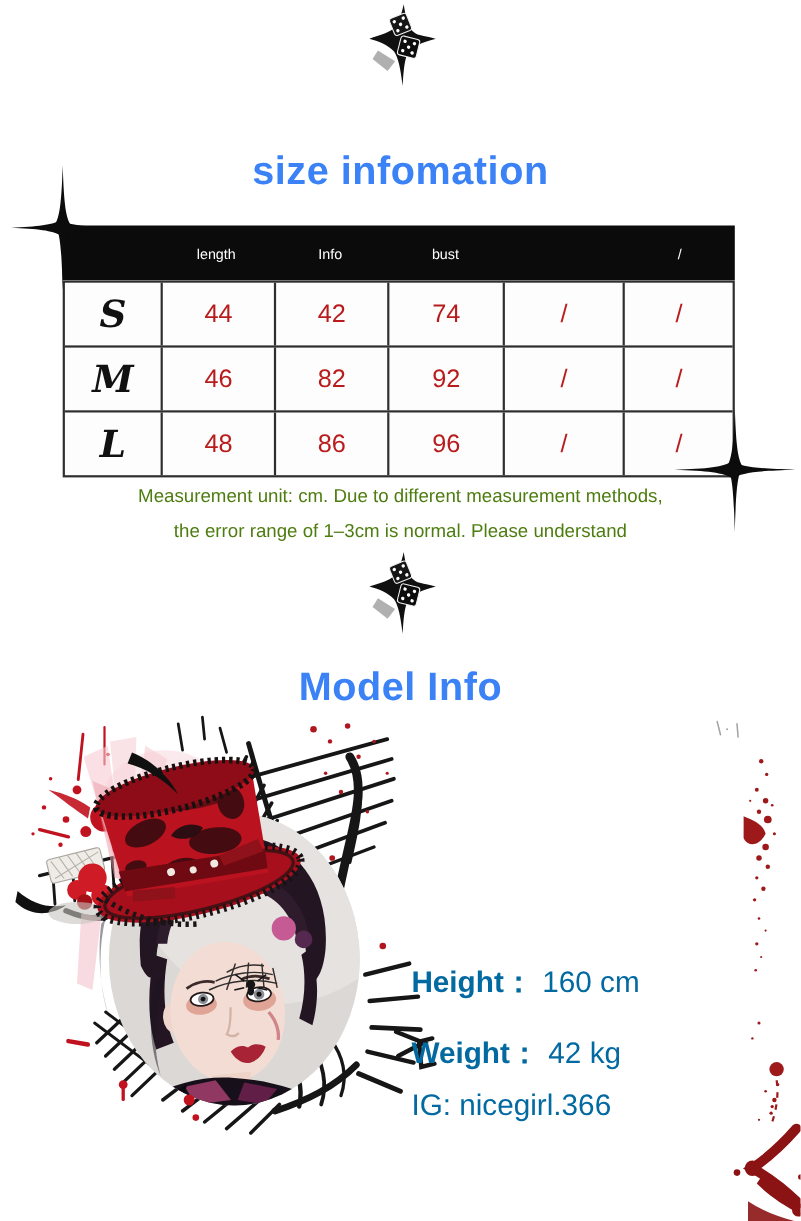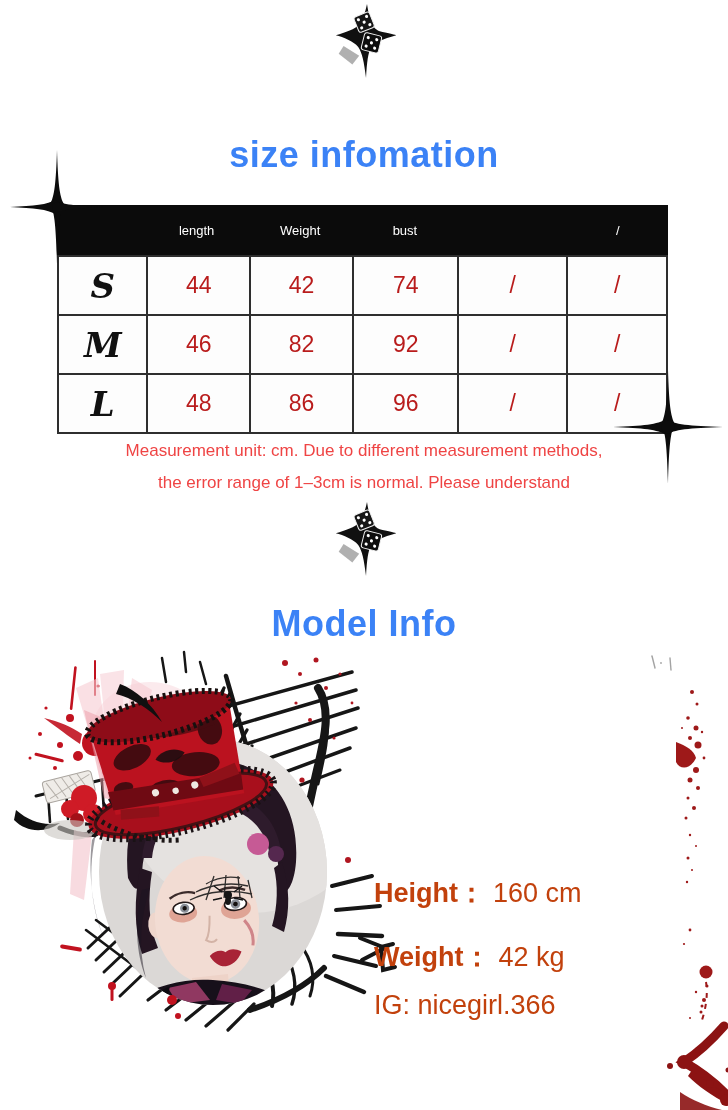--- a/index.html
+++ b/index.html
@@ -30,25 +30,25 @@
   .t-row{display:flex;height:57px;}
   .t-row + .t-row{border-top:2px solid #2e2e2e;}
   .t-cell{display:flex;align-items:center;justify-content:center;
     font-size:23px;color:#b91c1c;box-sizing:border-box;}
   .t-body .t-cell + .t-cell{border-left:2px solid #2e2e2e;}
   .c0{width:14.4%;} .c1{width:16.9%;} .c2{width:17%;}
   .c3{width:17.3%;} .c4{width:18%;} .c5{flex:1;}
   .size-letter{font-family:"DejaVu Serif",serif;font-style:italic;
     font-weight:700;font-size:34px;color:#111;}
 
-  .note{position:absolute;width:100%;text-align:center;font-size:17px;color:#ef4444;}
+  .note{position:absolute;width:100%;text-align:center;font-size:17px;color:#4d7c0f;}
   #note1{top:441px;} #note2{top:473px;}
 
   
-  .info{position:absolute;left:374px;top:862px;font-size:27px;color:#c2410c;}
+  .info{position:absolute;left:374px;top:862px;font-size:27px;color:#0369a1;}
   .info-line{display:flex;align-items:baseline;margin-bottom:15px;}
   .info-label{font-weight:700;}
   .info-value{font-weight:400;margin-left:8px;margin-top:16px;}
   .info-ig{font-weight:400;}
 
   #illustration{position:absolute;left:0;top:648px;}
   #blood-strip{position:absolute;left:640px;top:630px;}
 </style>
 </head>
 <body>
@@ -79,21 +79,21 @@
         </g>
     </g>
   </svg>
 
   <h1 id="title-size" class="center-title">size infomation</h1>
 
   <div class="size-table">
     <div class="t-header">
       <div class="t-cell c0"></div>
       <div class="t-cell c1">length</div>
-      <div class="t-cell c2">Weight</div>
+      <div class="t-cell c2">Info</div>
       <div class="t-cell c3">bust</div>
       <div class="t-cell c4"></div>
       <div class="t-cell c5">/</div>
     </div>
     <div class="t-body">
       <div class="t-row">
         <div class="t-cell c0 size-letter">S</div>
         <div class="t-cell c1">44</div>
         <div class="t-cell c2">42</div>
         <div class="t-cell c3">74</div>

